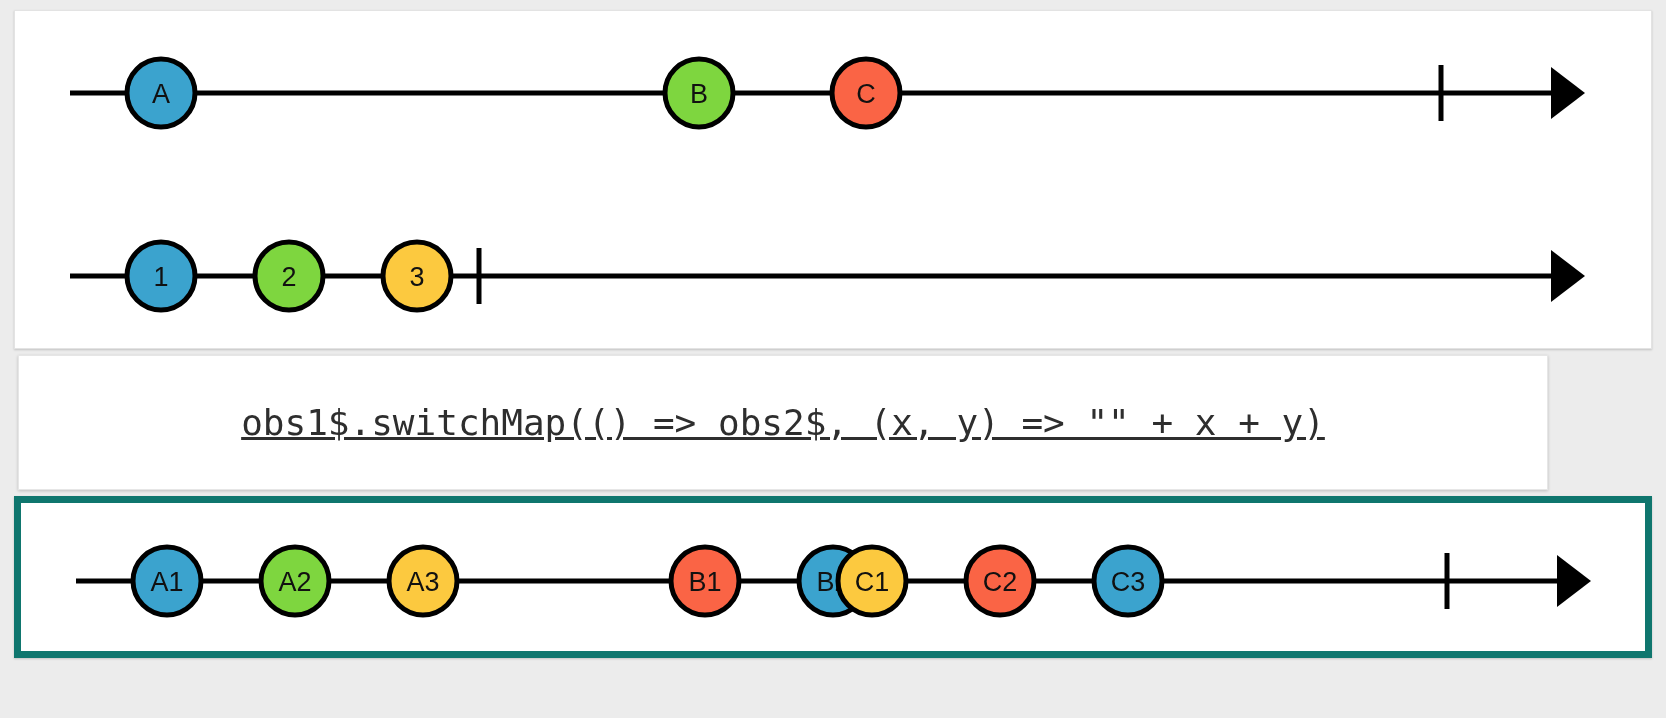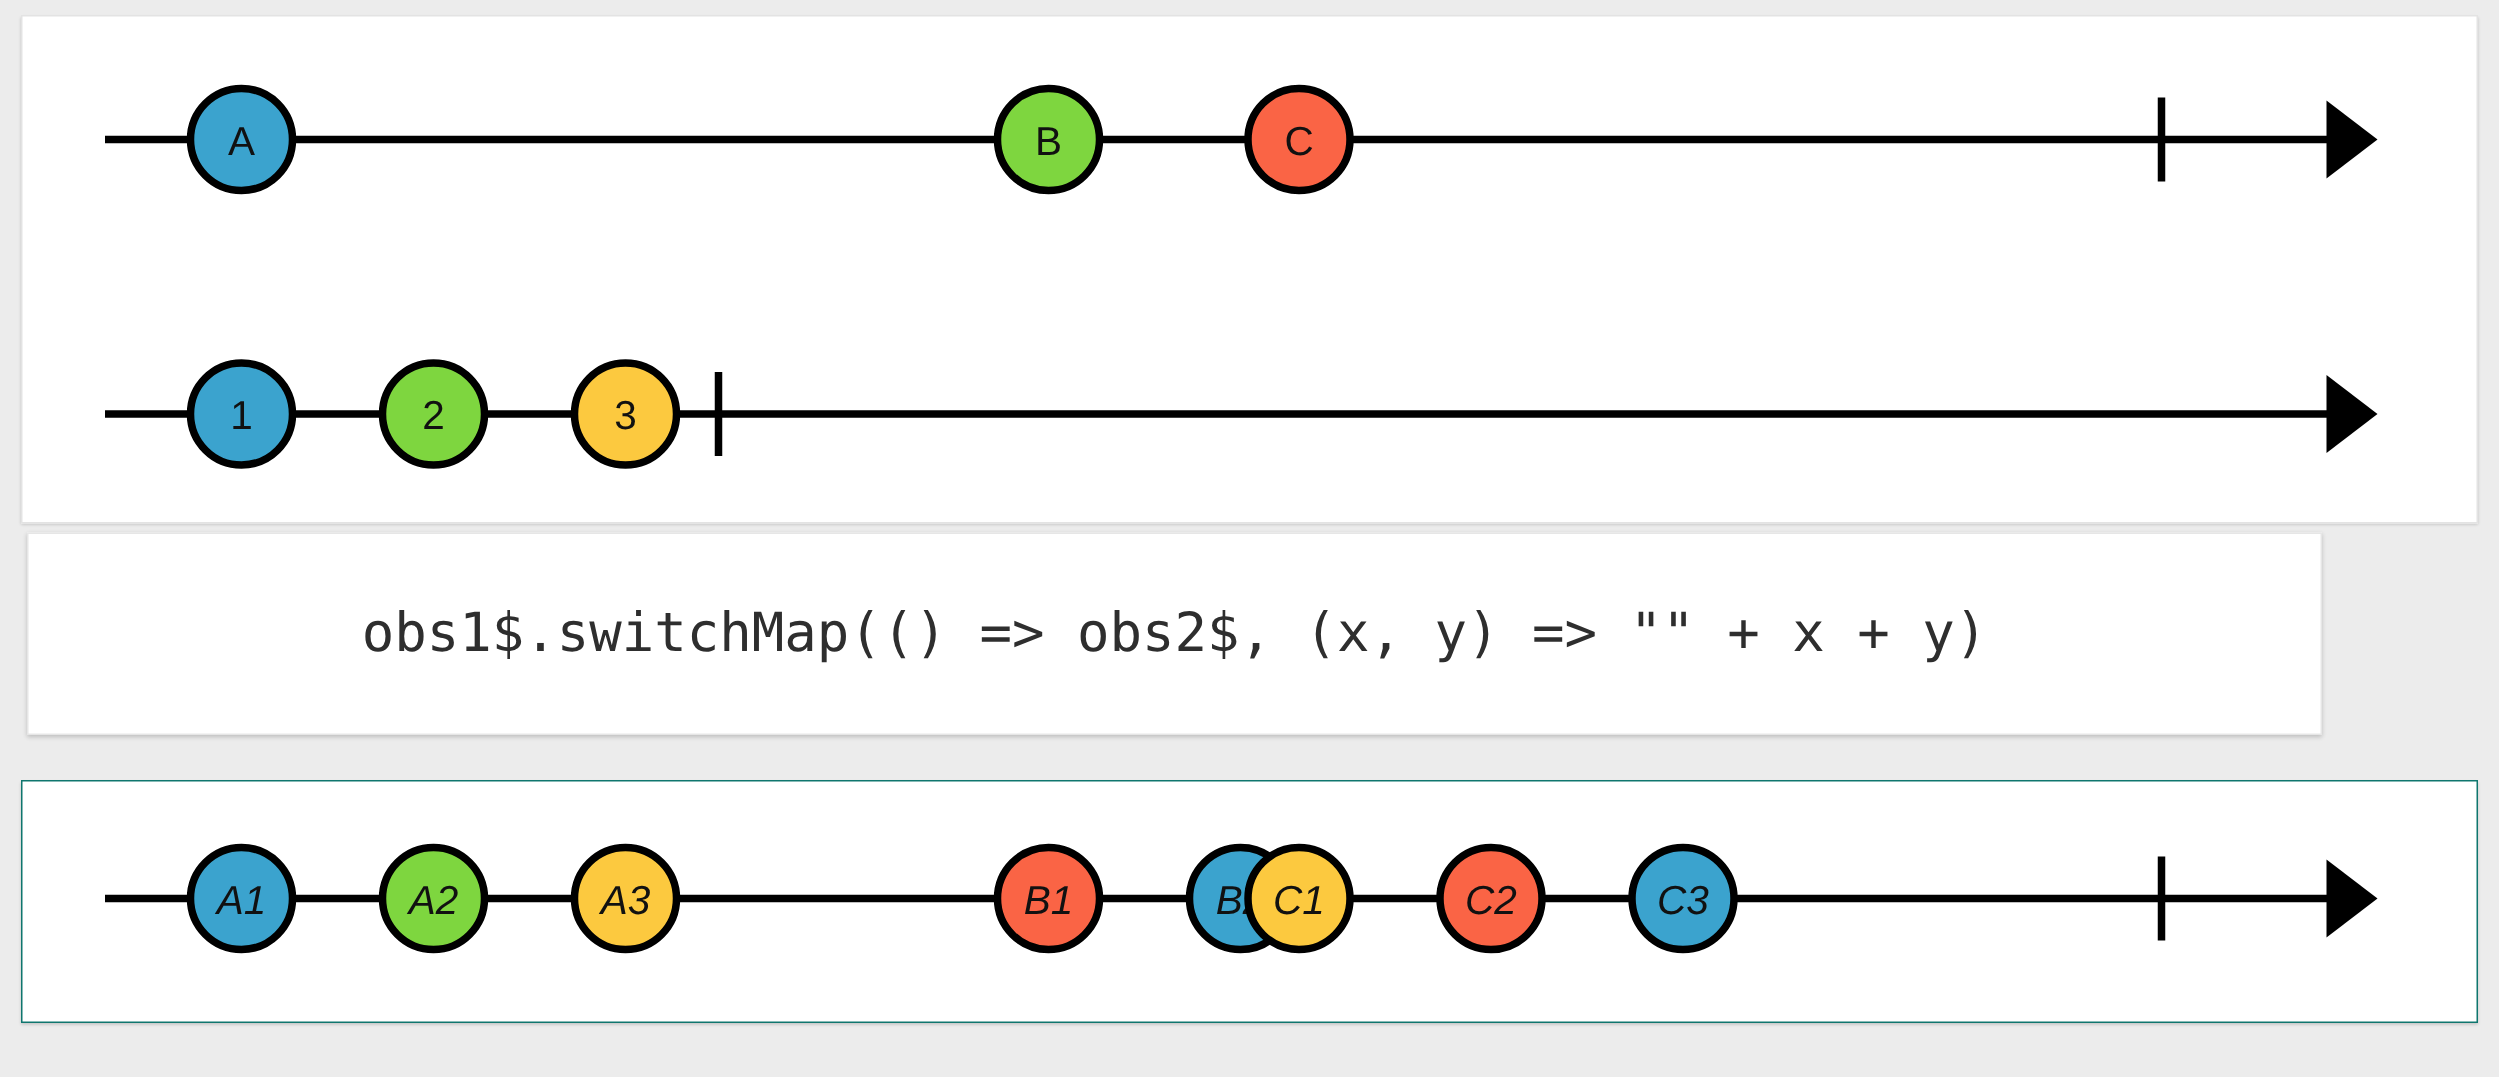--- a/index.html
+++ b/index.html
@@ -40,42 +40,42 @@
     top: 355px;
     width: 1530px;
     height: 135px;
     border: 1px solid #e6e6e6;
     box-shadow: 0 1px 3px rgba(0,0,0,0.20);
   }
 
   
   #panel-output {
     left: 14px;
-    top: 520px;
+    top: 496px;
     width: 1638px;
     height: 162px;
-    border: 1px solid #0f766e;
+    border: 7px solid #0f766e;
     box-shadow: 0 1px 2px rgba(0,0,0,0.18);
-    font-style: italic;
   }
 
   .code-line {
     position: absolute;
     left: 0;
     top: 0;
     width: 100%;
     height: 100%;
     display: flex;
     align-items: center;
     justify-content: center;
     font-family: "DejaVu Sans Mono", "Liberation Mono", monospace;
     font-size: 36px;
     color: #2e2e2e;
     letter-spacing: 0px;
     white-space: pre;
+    text-decoration: underline;
   }
 
   
   .timeline {
     position: absolute;
     left: 0;
     top: 0;
     width: 100%;
     height: 100%;
   }

